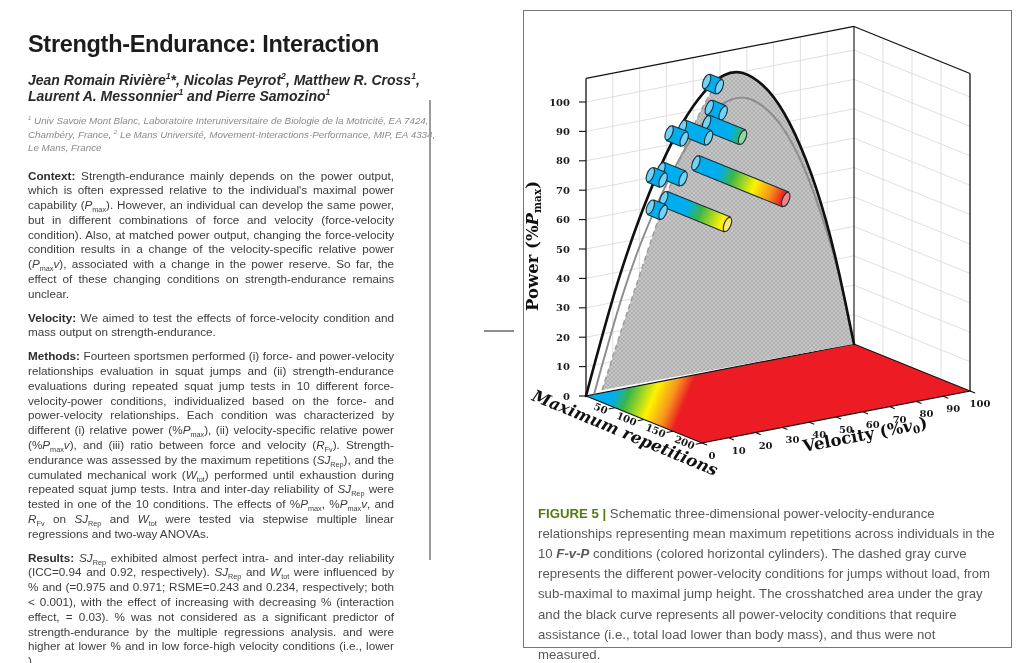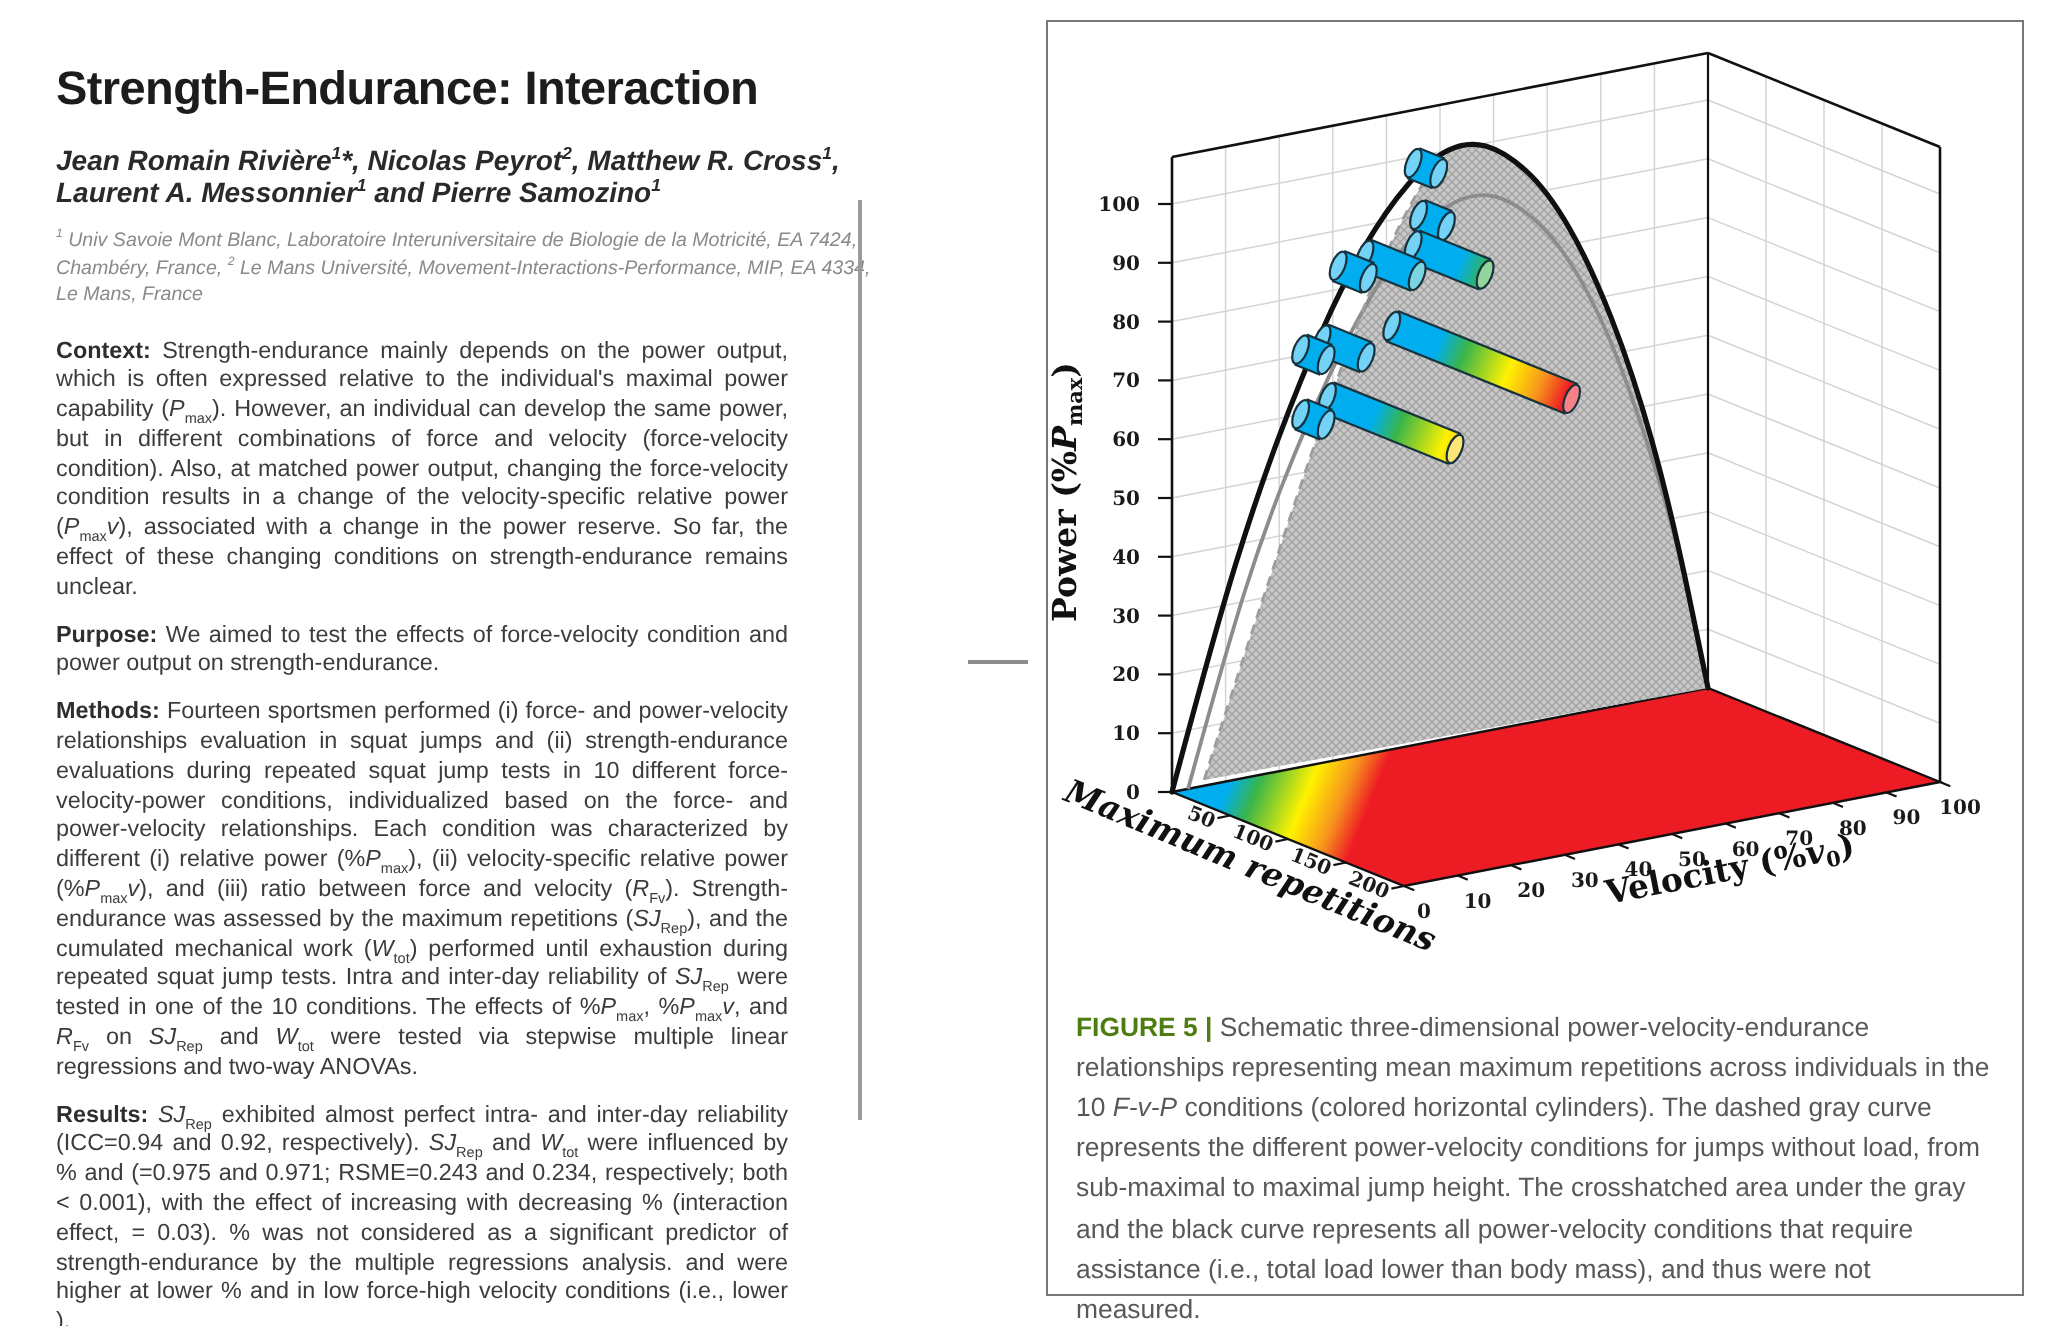--- a/index.html
+++ b/index.html
@@ -14,36 +14,36 @@
   .abs p b{color:#2e2e2e;margin-top:46px;}
   sup{font-size:.62em;vertical-align:super;line-height:0;}
   sub{font-size:.62em;vertical-align:sub;line-height:0;}
   .vrule{position:absolute;left:429px;top:100px;width:2px;height:460px;background:#9a9a9a;}
   .hdash{position:absolute;left:484px;top:330px;width:30px;height:2px;background:#8d8d8d;}
   .figure-panel{position:absolute;left:523px;top:10px;width:489px;height:638px;background:#fff;
                 border:1.5px solid #777;box-sizing:border-box;}
   .figure-panel svg{display:block;margin-top:2px;}
   .caption{padding:8px 14px 0 14px;font-size:13.2px;color:#585858;line-height:1.52;}
   .caption b{color:#4d7c0f;}
-  .caption i{font-style:italic;}
+  .caption i{font-style:italic;font-weight:bold;}
 </style>
 </head>
 <body>
 
 <div class="page">
 
   <div class="article">
     <div class="title">
       <div>Strength-Endurance: Interaction</div>
     </div>
     <p class="authors">Jean Romain Rivière<sup>1</sup>*, Nicolas Peyrot<sup>2</sup>, Matthew R. Cross<sup>1</sup>, Laurent A. Messonnier<sup>1</sup> and Pierre Samozino<sup>1</sup></p>
     <p class="affil"><sup>1</sup> Univ Savoie Mont Blanc, Laboratoire Interuniversitaire de Biologie de la Motricité, EA 7424, Chambéry, France, <sup>2</sup> Le Mans Université, Movement-Interactions-Performance, MIP, EA 4334, Le Mans, France</p>
     <div class="abs">
       <p><b>Context:</b><span> Strength-endurance mainly depends on the power output, which is often expressed relative to the individual's maximal power capability (<i>P</i><sub>max</sub>). However, an individual can develop the same power, but in different combinations of force and velocity (force-velocity condition). Also, at matched power output, changing the force-velocity condition results in a change of the velocity-specific relative power (<i>P</i><sub>max</sub><i>v</i>), associated with a change in the power reserve. So far, the effect of these changing conditions on strength-endurance remains unclear.</span></p>
-      <p><b>Purpose:</b><span> We aimed to test the effects of force-velocity condition and power output on strength-endurance.</span></p>
+      <p><b>Velocity:</b><span> We aimed to test the effects of force-velocity condition and mass output on strength-endurance.</span></p>
       <p><b>Methods:</b><span> Fourteen sportsmen performed (i) force- and power-velocity relationships evaluation in squat jumps and (ii) strength-endurance evaluations during repeated squat jump tests in 10 different force-velocity-power conditions, individualized based on the force- and power-velocity relationships. Each condition was characterized by different (i) relative power (%<i>P</i><sub>max</sub>), (ii) velocity-specific relative power (%<i>P</i><sub>max</sub><i>v</i>), and (iii) ratio between force and velocity (<i>R</i><sub>Fv</sub>). Strength-endurance was assessed by the maximum repetitions (<i>SJ</i><sub>Rep</sub>), and the cumulated mechanical work (<i>W</i><sub>tot</sub>) performed until exhaustion during repeated squat jump tests. Intra and inter-day reliability of <i>SJ</i><sub>Rep</sub> were tested in one of the 10 conditions. The effects of %<i>P</i><sub>max</sub>, %<i>P</i><sub>max</sub><i>v</i>, and <i>R</i><sub>Fv</sub> on <i>SJ</i><sub>Rep</sub> and <i>W</i><sub>tot</sub> were tested via stepwise multiple linear regressions and two-way ANOVAs.</span></p>
       <p><b>Results:</b><span> <i>SJ</i><sub>Rep</sub> exhibited almost perfect intra- and inter-day reliability (ICC=0.94 and 0.92, respectively). <i>SJ</i><sub>Rep</sub> and <i>W</i><sub>tot</sub> were influenced by % and  (=0.975 and 0.971; RSME=0.243 and 0.234, respectively; both  &lt; 0.001), with the effect of  increasing with decreasing % (interaction effect,  = 0.03). % was not considered as a significant predictor of strength-endurance by the multiple regressions analysis.  and  were higher at lower % and in low force-high velocity conditions (i.e., lower  ).</span></p>
 
     </div>
 
   </div>
 
   <div class="vrule"></div>
   <div class="hdash"></div>
 

